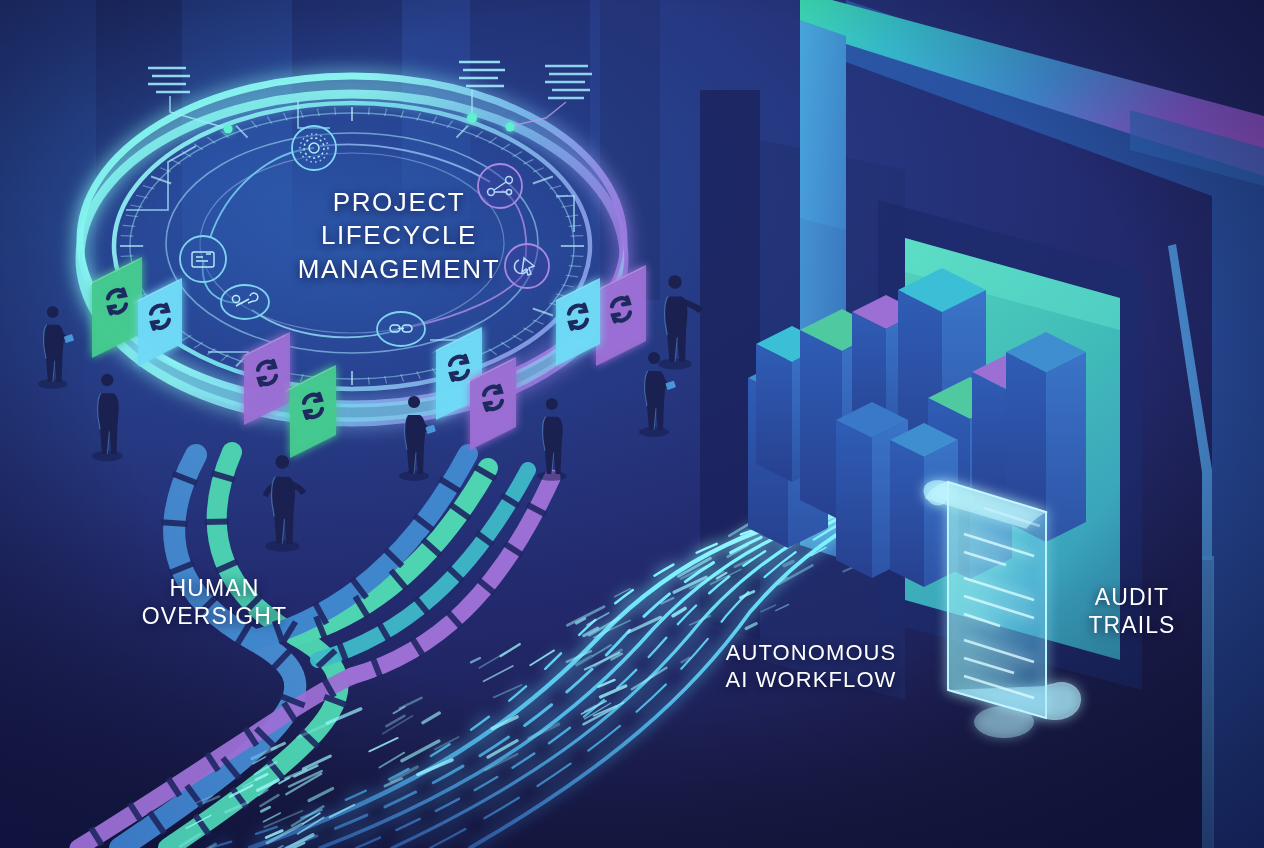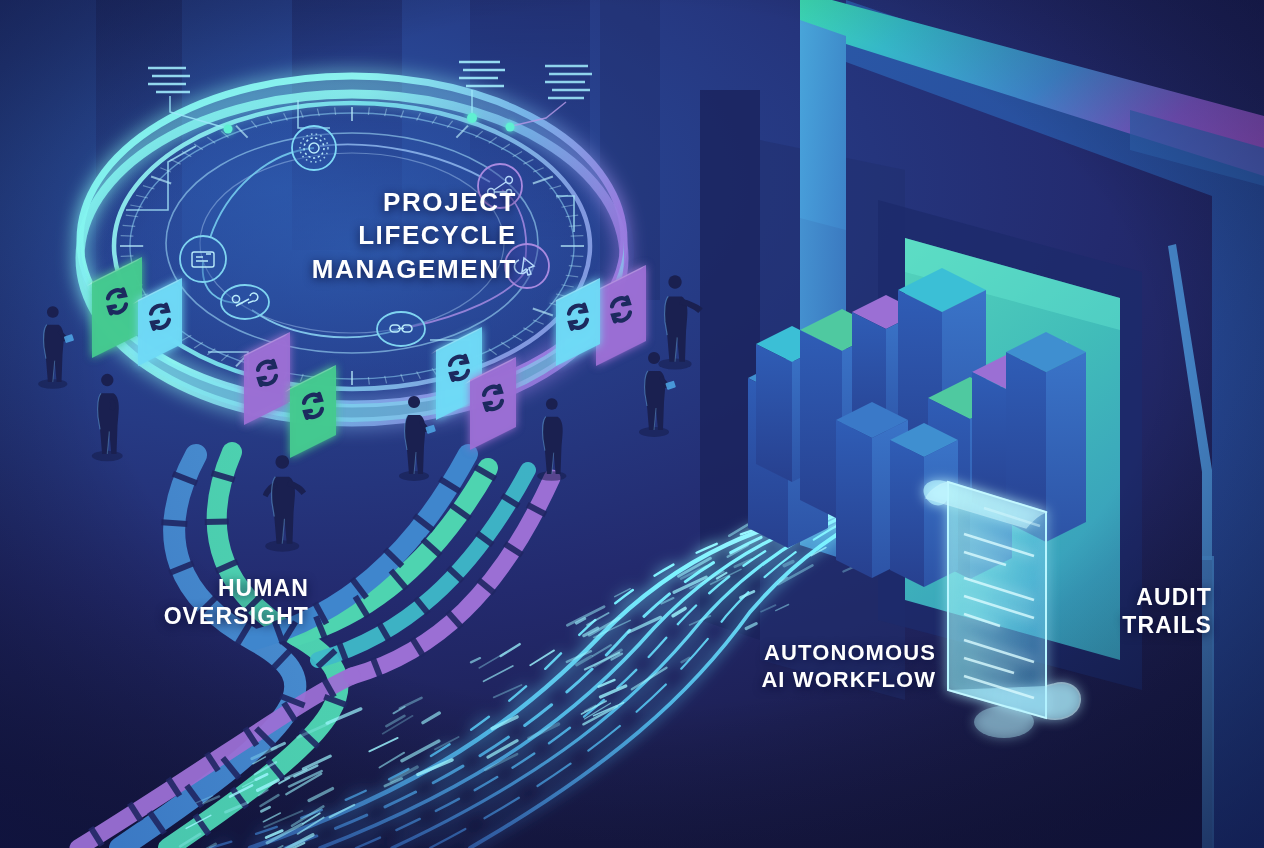--- a/index.html
+++ b/index.html
@@ -7,29 +7,29 @@
   body{font-family:"Liberation Sans",sans-serif;}
   #stage{
     position:relative;width:1264px;height:848px;overflow:hidden;
     background:
       radial-gradient(120% 90% at 22% 22%, #2c57a8 0%, #27408c 24%, #232a6e 55%, #1d2055 78%, #191a46 100%);
   }
   .layer{position:absolute;inset:0;}
   svg.layer{display:block;}
   .lbl{
     position:absolute;color:#ffffff;letter-spacing:1.1px;
-    font-weight:700;line-height:1.22;text-align:right;
+    font-weight:400;line-height:1.22;text-align:center;
     text-shadow:0 2px 10px rgba(8,12,50,.85);
     white-space:pre-line;pointer-events:none;
   }
   #title-ring{
     font-size:26px;letter-spacing:1.6px;line-height:1.28;
     left:281px;top:186px;width:236px;
   }
-  #lbl-human{font-size:23px;left:104px;top:574px;width:205px;}
+  #lbl-human{font-size:23px;left:112px;top:574px;width:205px;}
   #lbl-approval{font-size:23px;left:330px;top:668px;width:200px;}
   #lbl-auto{font-size:22px;left:686px;top:640px;width:250px;}
   #lbl-audit{font-size:23px;left:1052px;top:583px;width:160px;}
 </style>
 </head>
 <body>
 
 <div id="stage">
 
   <svg class="layer" viewBox="0 0 1264 848">

